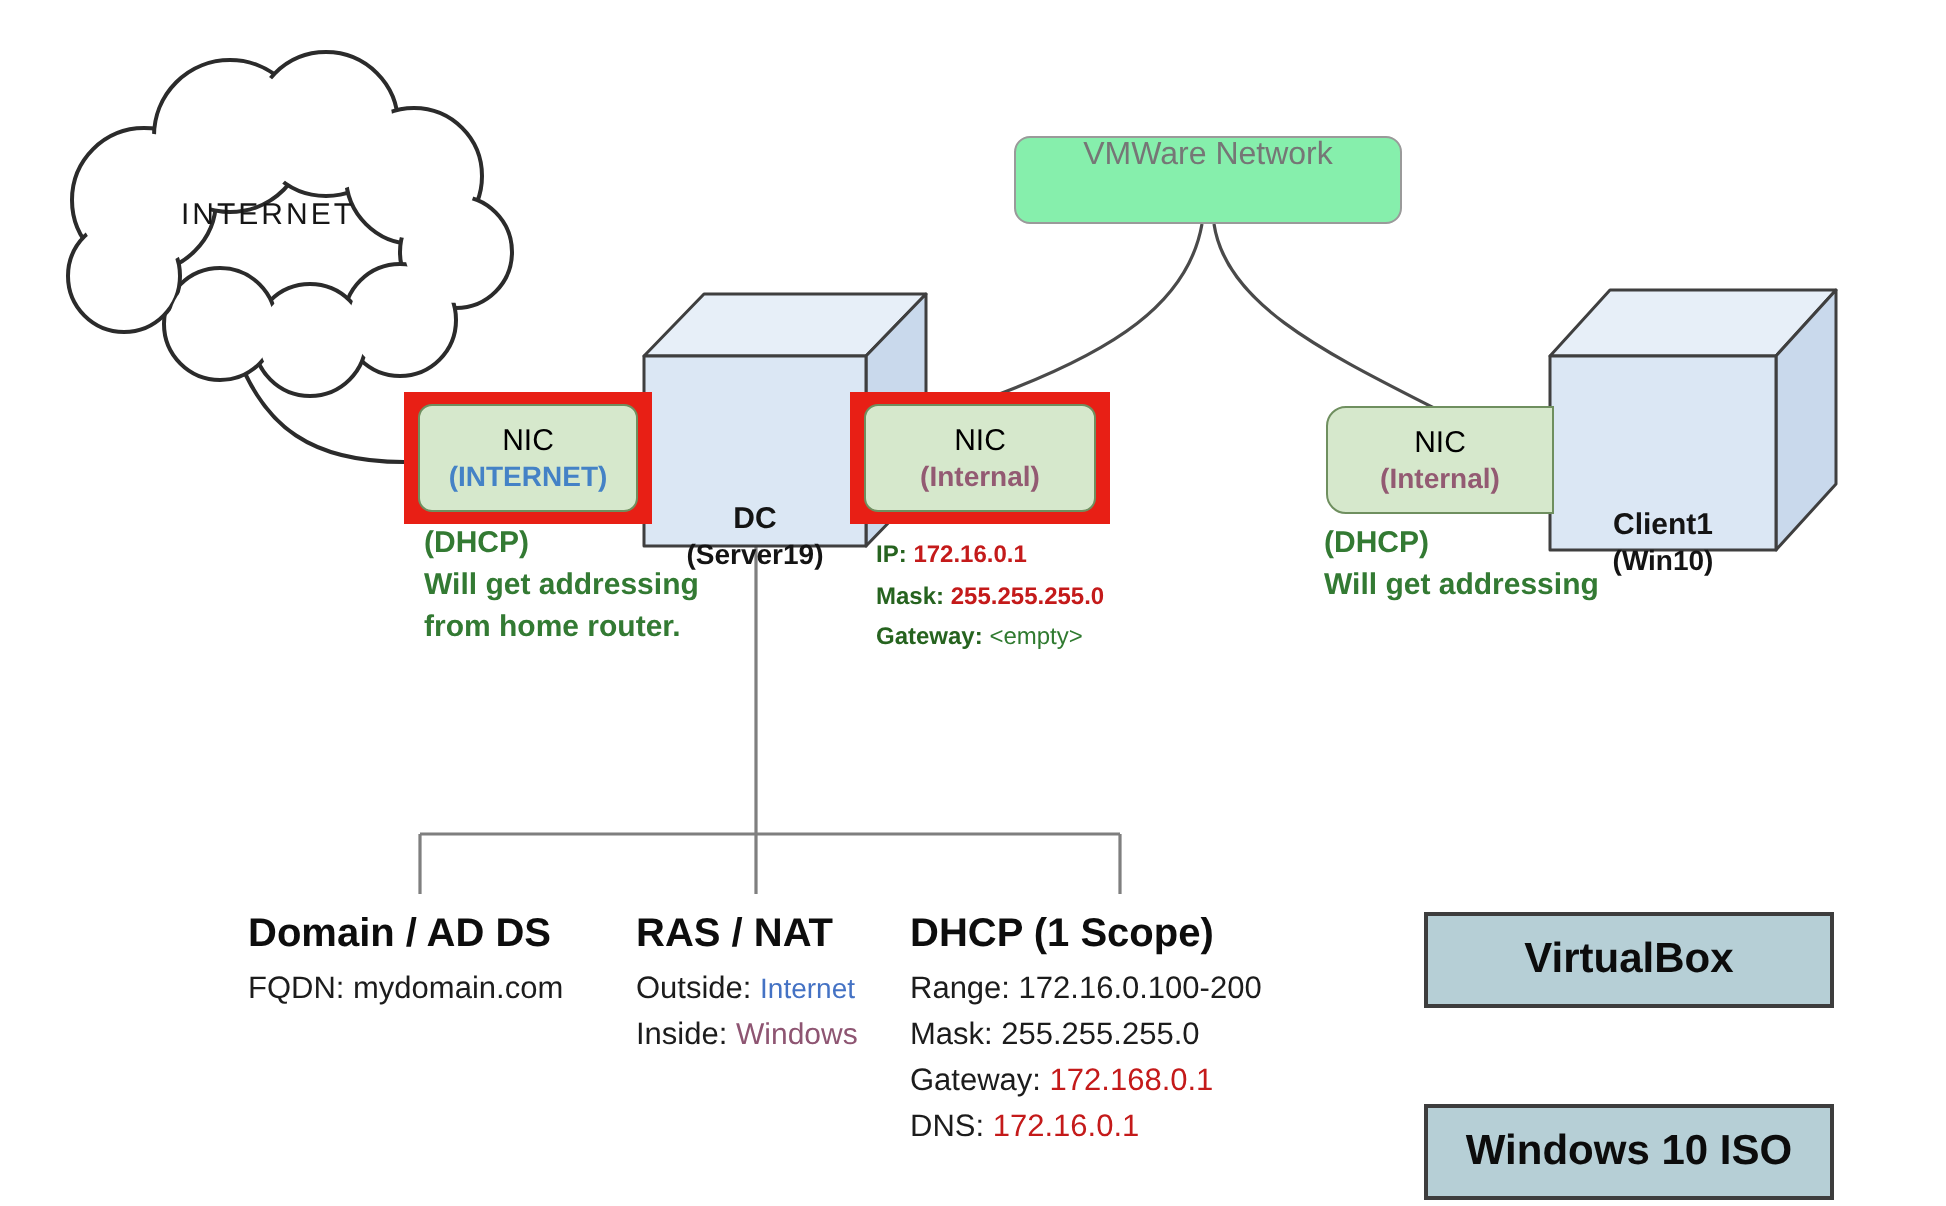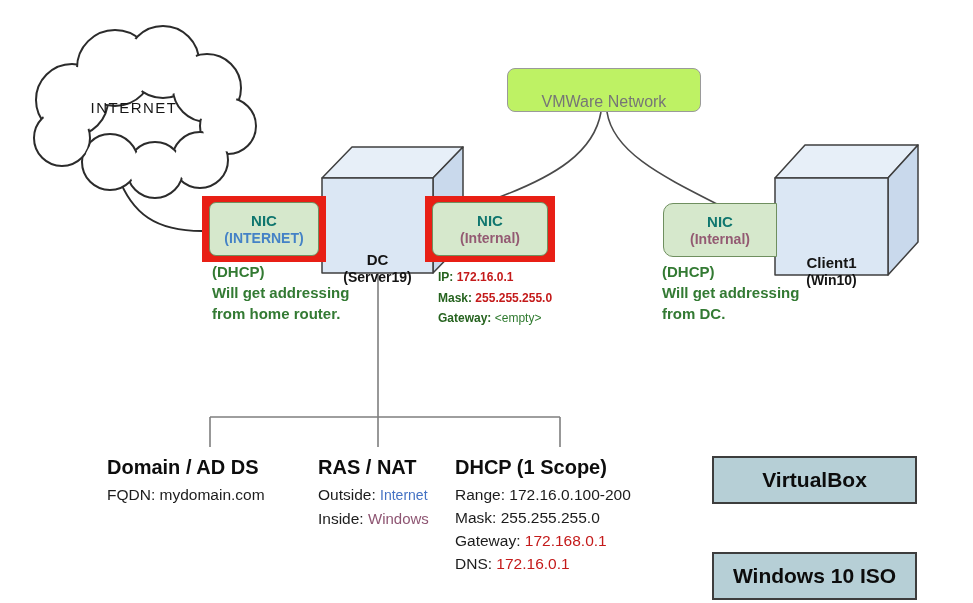--- a/index.html
+++ b/index.html
@@ -8,32 +8,32 @@
     font-family:"Liberation Sans", sans-serif;color:#111;
   }
   .abs{position:absolute;}
   svg.layer{position:absolute;left:0;top:0;width:973px;height:603px;}
 
   
   .cloud-label{left:68px;top:99px;width:132px;text-align:center;font-size:15px;
     letter-spacing:1.5px;color:#161616;font-weight:normal;}
 
   
-  .vmware-box{left:507px;top:68px;width:194px;height:44px;background:#bef264;
-    border:1.5px solid #9a9a9a;border-radius:8px;display:flex;align-items:flex-end;justify-content:center;
+  .vmware-box{left:507px;top:68px;width:194px;height:44px;background:#86efac;
+    border:1.5px solid #9a9a9a;border-radius:8px;display:flex;align-items:flex-start;justify-content:center;
     box-sizing:border-box;}
   .vmware-box span{color:#767676;font-size:16px;}
 
   
   .nic-frame{background:#e81f15;padding:6px 7px;box-sizing:border-box;display:flex;}
   .nic-frame.internet{left:202px;top:196px;width:124px;height:66px;}
   .nic-frame.internal{left:425px;top:196px;width:130px;height:66px;}
   .nic-green{flex:1;background:#d6e8cc;border:1.5px solid #6f8f5f;border-radius:7px;
     display:flex;flex-direction:column;align-items:center;justify-content:center;box-sizing:border-box;}
-  .nic-title{font-size:15px;font-weight:bold;line-height:18px;color:#0f766e;}
+  .nic-title{font-size:15px;font-weight:normal;line-height:18px;color:#000000;}
   .nic-sub{font-size:14px;font-weight:bold;line-height:16px;}
   .sub-blue{color:#4482c6;}
   .sub-plum{color:#935a72;}
 
   
   .nic-plain{left:663px;top:203px;width:114px;height:54px;background:#d6e8cc;
     border:1.5px solid #6f8f5f;border-radius:10px 0 0 10px;box-sizing:border-box;
     display:flex;flex-direction:column;align-items:center;justify-content:center;}
 
   
@@ -50,21 +50,21 @@
 
   
   .nic-config{left:438px;top:267px;font-size:12px;font-weight:bold;line-height:20.5px;}
   .cfg-label{color:#26631f;}
   .val-red{color:#c41a1a;}
   .val-green{color:#2f7a2f;font-weight:normal;}
 
   
   .col{font-size:15.5px;color:#1c1c1c;line-height:23px;}
   .col .heading{font-size:20px;font-weight:bold;line-height:20px;margin-bottom:6px;color:#0d0d0d;}
-  .col-domain{left:107px;top:457px;}
+  .col-domain{left:124px;top:457px;}
   .col-ras{left:318px;top:457px;}
   .col-dhcp{left:455px;top:457px;}
   .inline-blue{color:#4472c4;font-size:14px;}
   .inline-plum{color:#8e5572;font-size:15px;}
 
   
   .stack{left:712px;top:408px;width:205px;}
   .stack-box{width:205px;height:48px;margin-bottom:5px;background:#b6cfd6;border:2px solid #3d3d3d;
     box-sizing:border-box;display:flex;align-items:center;justify-content:center;
     font-size:21px;font-weight:bold;color:#0c0c0c;margin-top:48px;}
@@ -171,21 +171,20 @@
     </div>
     <div>
       <span class="cfg-label">Gateway:</span>
       <span class="val-green">&lt;empty&gt;</span>
     </div>
   </div>
 
   <div class="abs note note-right">
     <div>(DHCP)</div>
     <div>Will get addressing</div>
-    <div>from DC.</div>
   </div>
 
   <div class="abs col col-domain">
     <div class="heading">Domain / AD DS</div>
     <div>FQDN: mydomain.com</div>
   </div>
 
   <div class="abs col col-ras">
     <div class="heading">RAS / NAT</div>
     <div>

